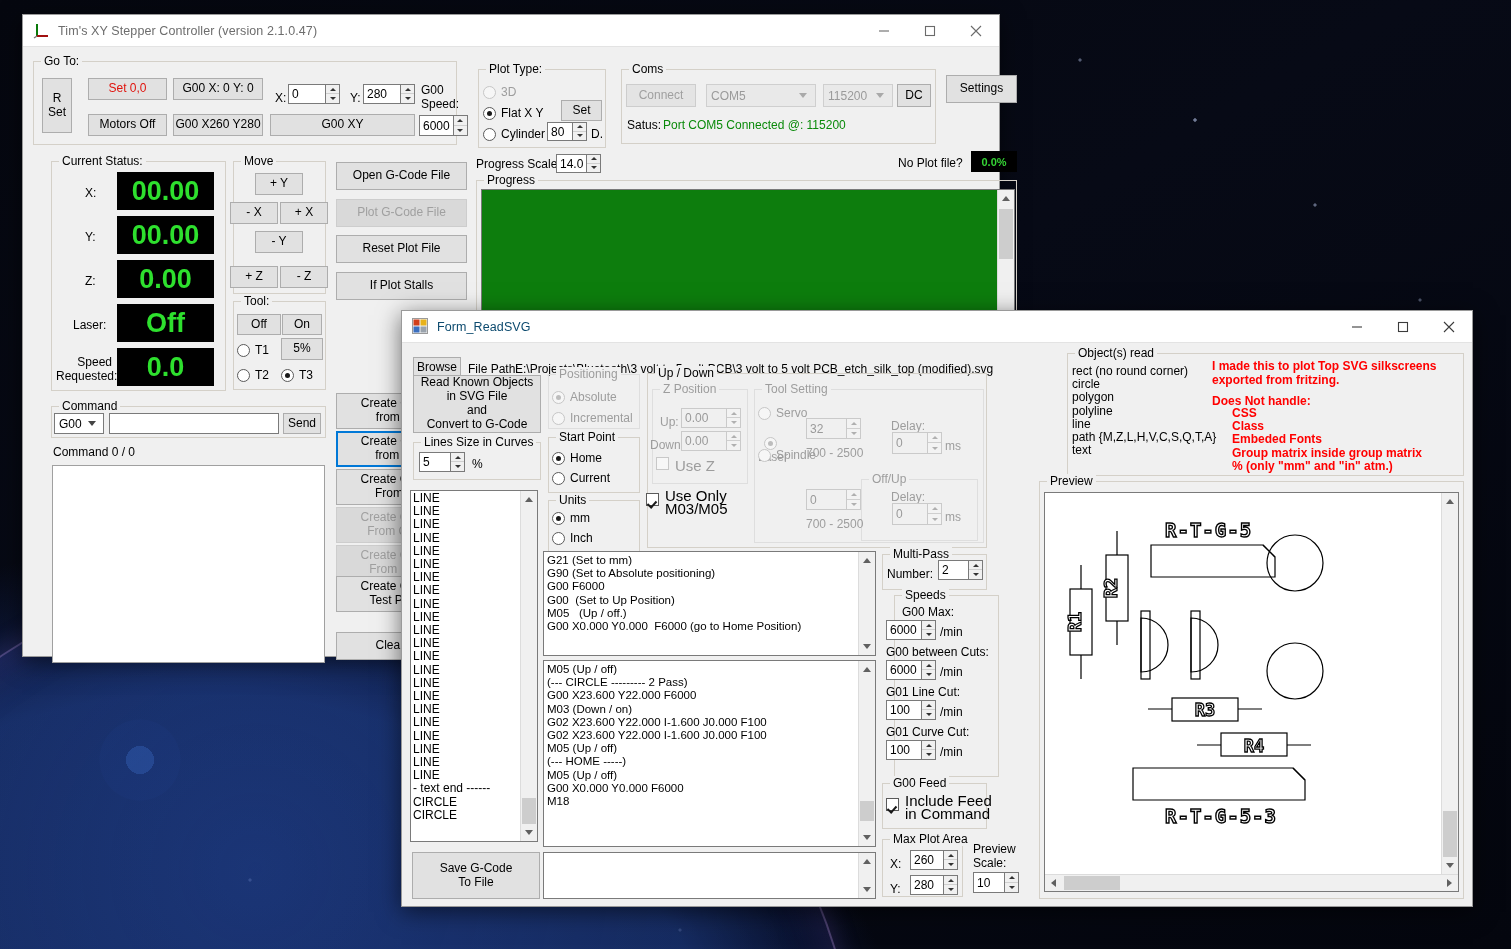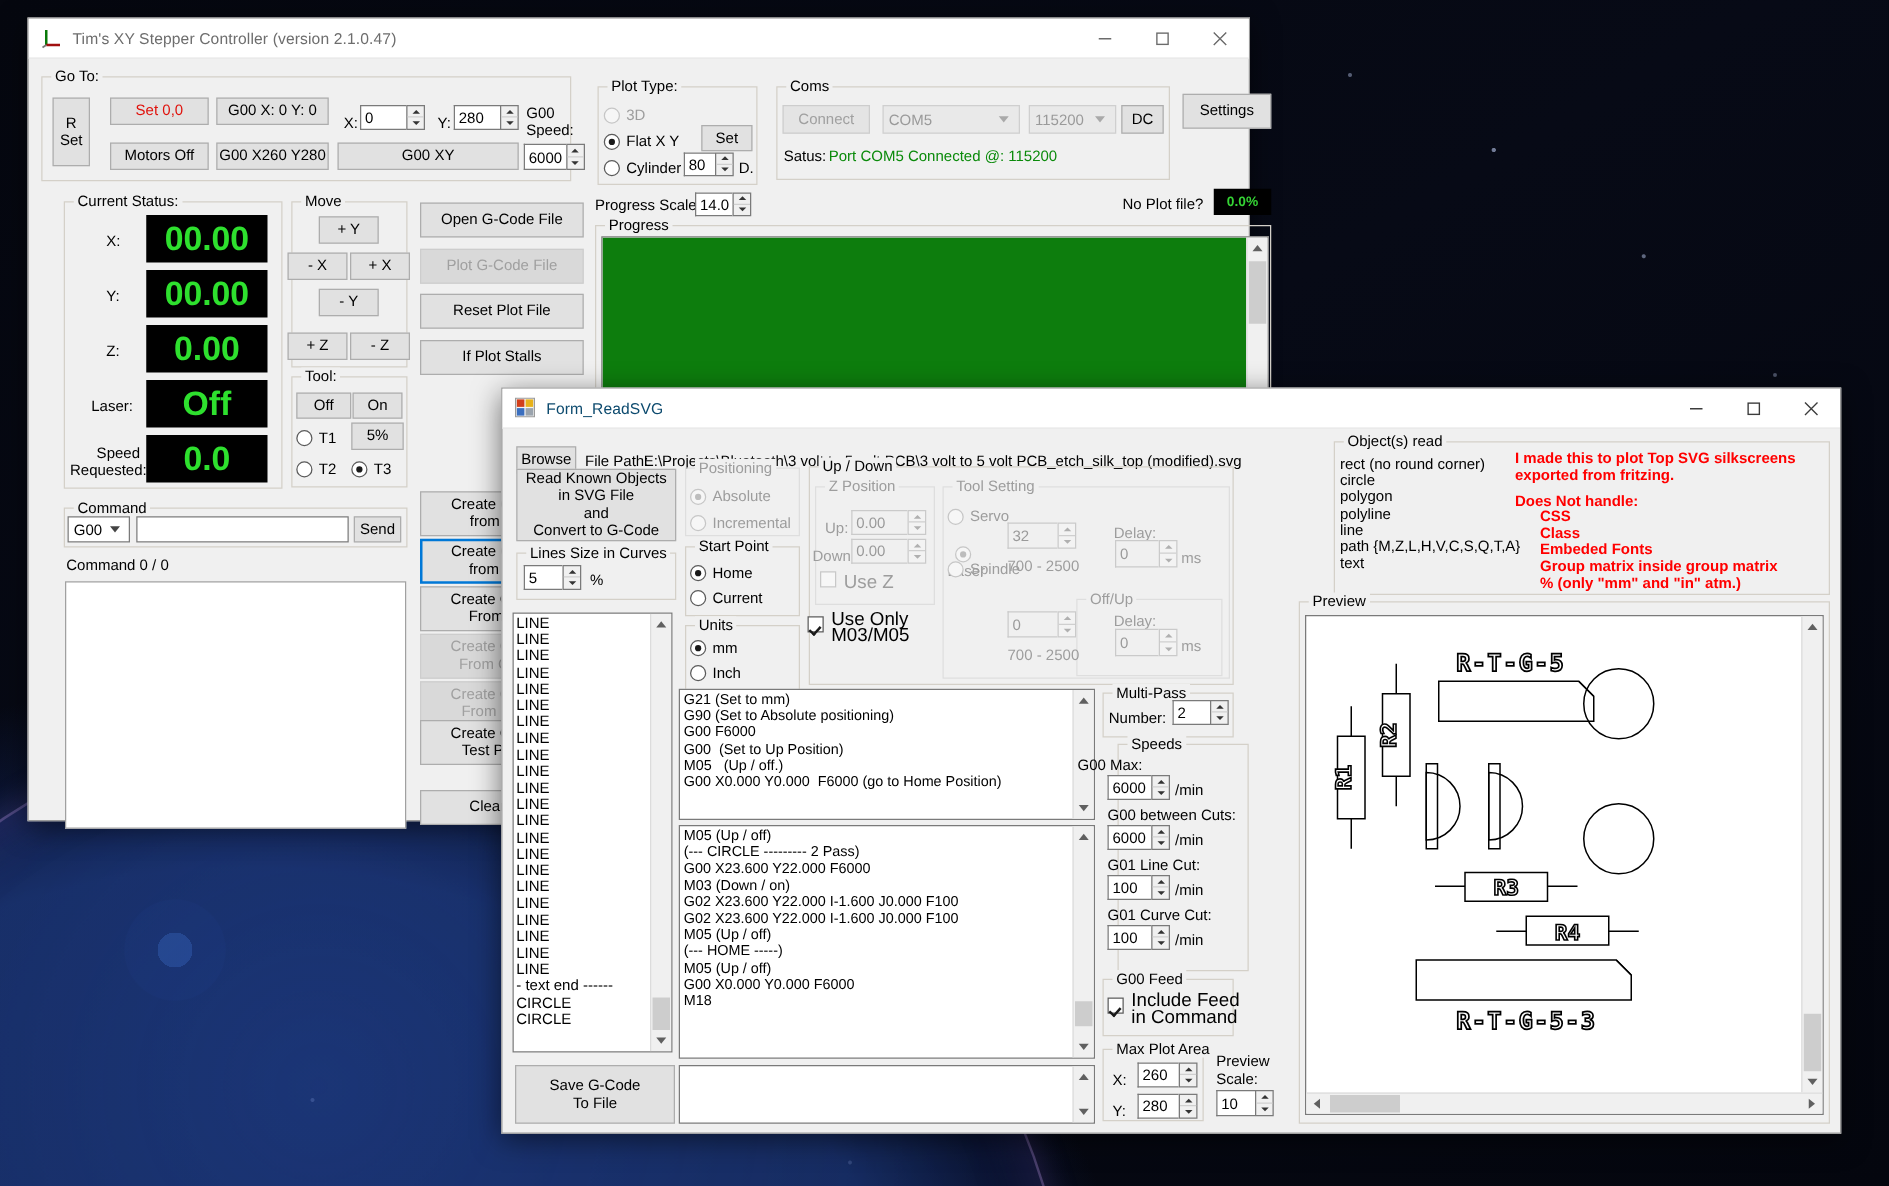--- a/index.html
+++ b/index.html
@@ -739,21 +739,21 @@
         </i>
         <i>
           <b class="ar-dn"></b>
         </i>
       </span>
   </div>
 
   <div class="gb" style="left:492px; top:284px; width:105px; height:182px;">
     <span class="gb-t">Speeds</span>
   </div>
-  <span class="lb" style="left:460px; top:294px;">G00 Max:</span>
+  <span class="lb" style="left:500px; top:294px;">G00 Max:</span>
   <div class="spin" style="left:484px; top:309px; width:50px; height:20px;">
     <span class="v">6000</span>
     <span class="ar">
         <i>
           <b class="ar-up"></b>
         </i>
         <i>
           <b class="ar-dn"></b>
         </i>
       </span>

